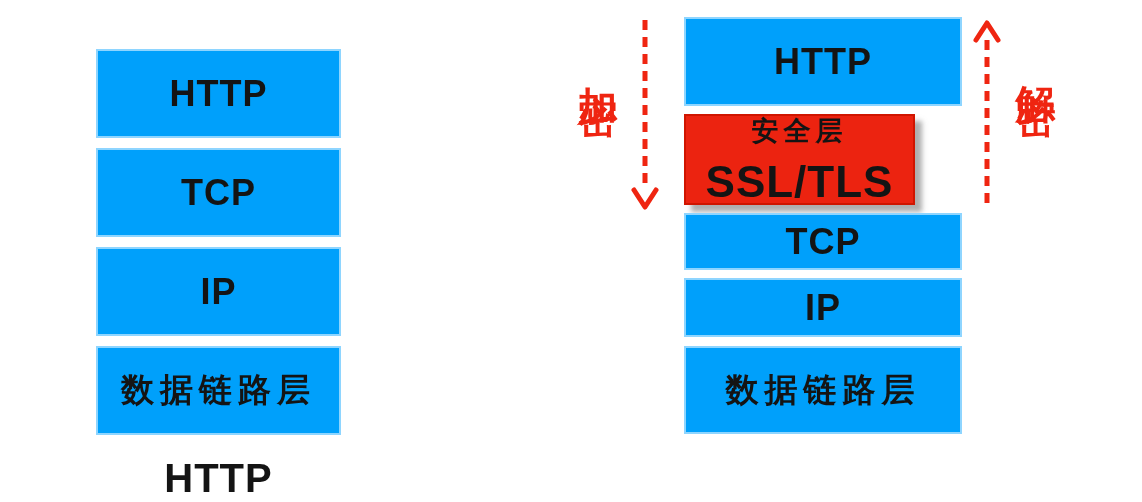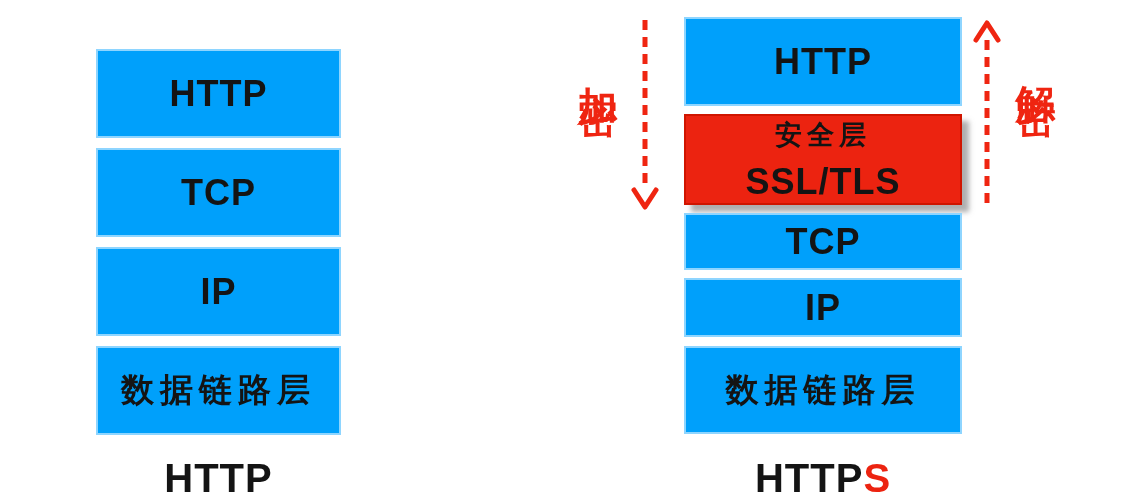--- a/index.html
+++ b/index.html
@@ -27,21 +27,21 @@
     background:#EC2310;
     border:2px solid #d01500;
     box-sizing:border-box;
     box-shadow:7px 7px 5px rgba(110,110,110,0.55);
     flex-direction:column;
     justify-content:center;
   }
   .layer .lbl-en{font-size:36px;}
   .layer .lbl-cn{font-size:33px;letter-spacing:6px;font-family:Liberation Serif, serif;}
   .layer.red .line1{font-size:27px;letter-spacing:5px;margin-bottom:8px;}
-  .layer.red .line2{font-size:36px;letter-spacing:1px;}
+  .layer.red .line2{font-size:44px;letter-spacing:1px;}
   .caption{
     position:absolute;
     text-align:center;
     font-size:40px;
     font-weight:700;
     color:#141414;
     letter-spacing:1px;
   }
   .caption .red-s{color:#EC2310;}
   .vlabel{
@@ -71,35 +71,32 @@
     <span class="lbl-en">IP</span>
   </div>
   <div class="layer blue" style="left:96px;top:346px;width:245px;height:89px;">
     <span class="lbl-cn">数据链路层</span>
   </div>
   <div class="caption" style="left:96px;top:456px;width:245px;">HTTP</div>
 
   <div class="layer blue" style="left:684px;top:17px;width:278px;height:89px;">
     <span class="lbl-en">HTTP</span>
   </div>
-  <div class="layer red" style="left:684px;top:114px;width:278px;height:91px;">
+  <div class="layer red" style="left:684px;top:114px;width:231px;height:91px;">
     <span class="line1">安全层</span>
     <span class="line2">SSL/TLS</span>
   </div>
   <div class="layer blue" style="left:684px;top:213px;width:278px;height:57px;">
     <span class="lbl-en">TCP</span>
   </div>
   <div class="layer blue" style="left:684px;top:278px;width:278px;height:59px;">
     <span class="lbl-en">IP</span>
   </div>
   <div class="layer blue" style="left:684px;top:346px;width:278px;height:88px;">
     <span class="lbl-cn">数据链路层</span>
-  </div>
-  <div class="caption" style="left:684px;top:456px;width:278px;">
-    <span>HTTP</span><span class="red-s">S</span>
   </div>
 
   <div class="vlabel" style="left:578px;top:54px;">加密</div>
   <svg class="arrow-svg" style="left:629px;top:14px;" width="32" height="200" viewBox="0 0 32 200">
     <line x1="16" y1="6" x2="16" y2="176" stroke="#EF2511" stroke-width="5" stroke-dasharray="10 7"></line>
     <polyline points="5,176 16,193 27,176" fill="none" stroke="#EF2511" stroke-width="5" stroke-linecap="round" stroke-linejoin="round"></polyline>
   </svg>
 
   <div class="vlabel" style="left:1016px;top:54px;">解密</div>
   <svg class="arrow-svg" style="left:971px;top:16px;" width="32" height="196" viewBox="0 0 32 196">

